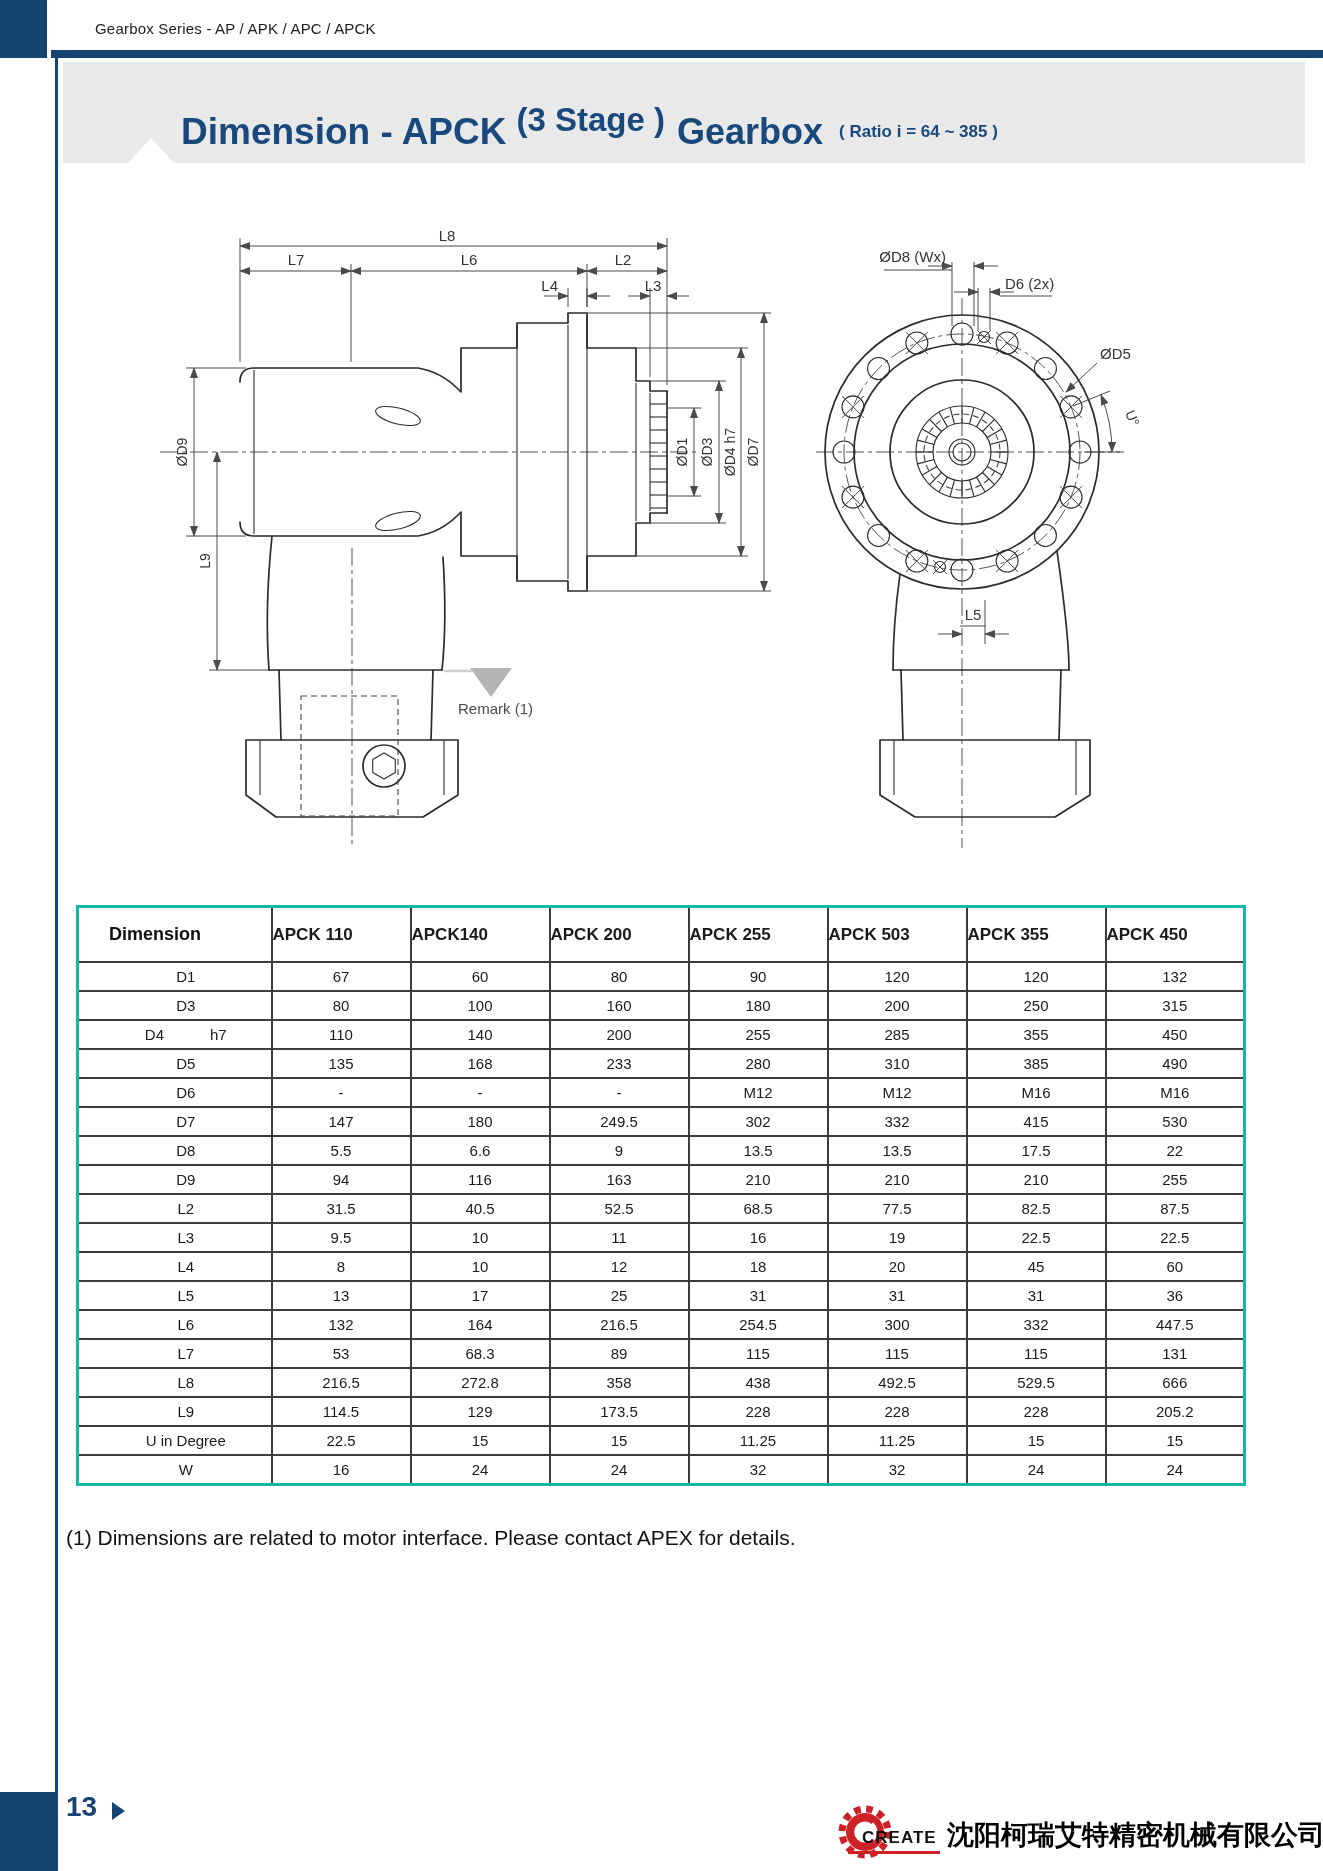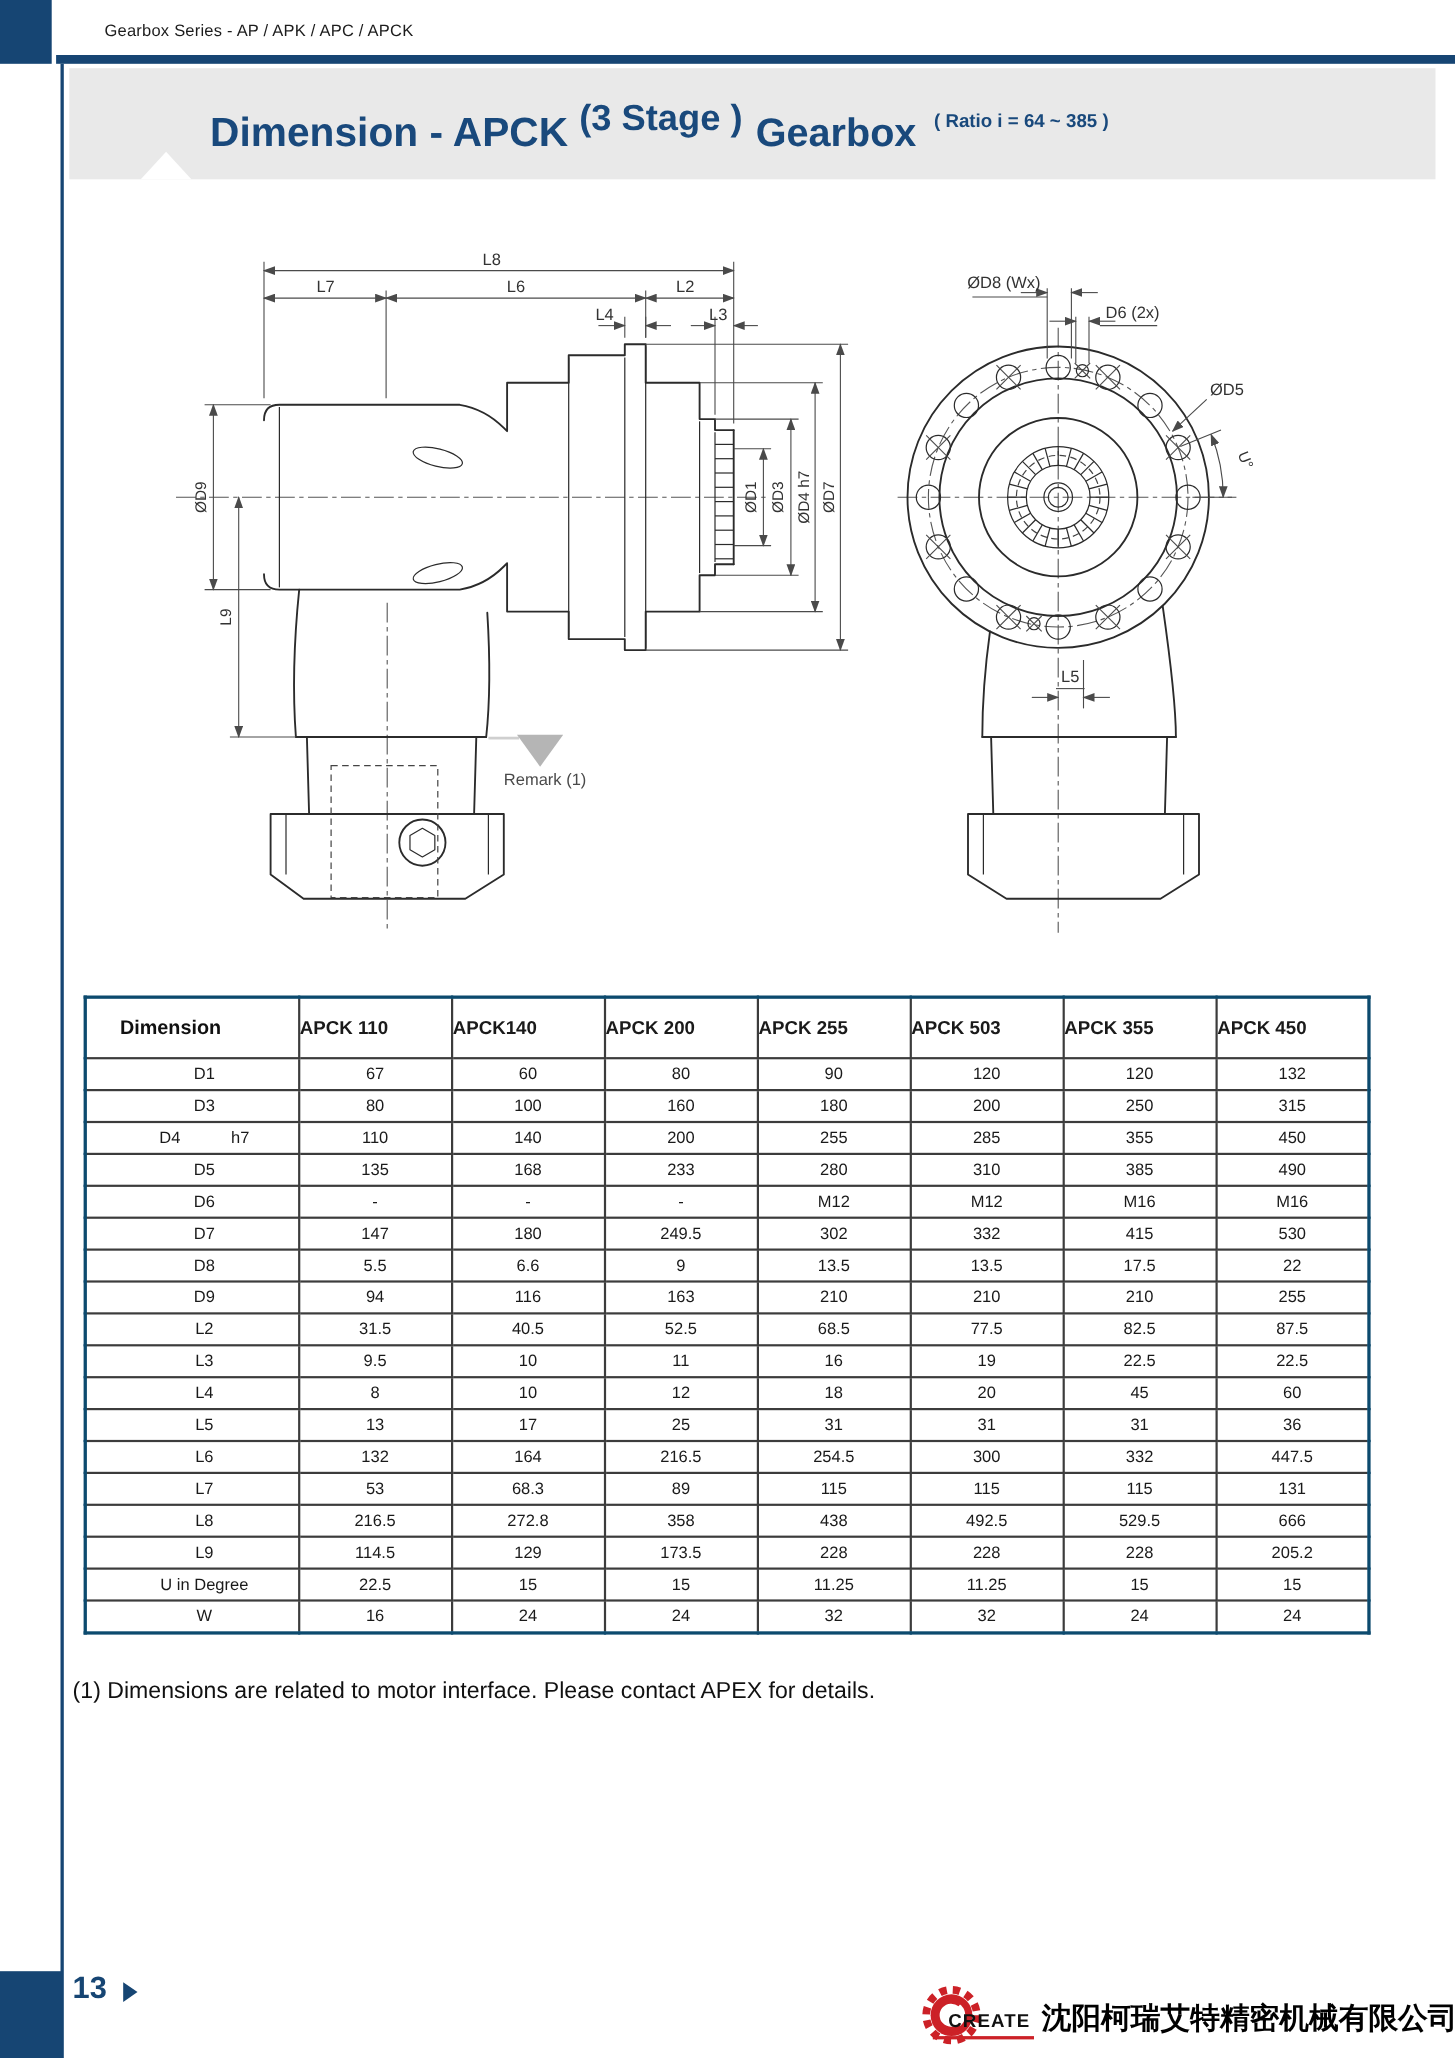--- a/index.html
+++ b/index.html
@@ -9,21 +9,21 @@
   
   .corner-sq{position:absolute;left:0;top:0;width:47px;height:58px;background:#164573;}
   .hdr-text{position:absolute;left:95px;top:20px;font-size:15px;color:#1c1c1c;letter-spacing:.2px;}
   .hdr-rule{position:absolute;left:51px;top:50px;width:1272px;height:8px;background:#164573;}
   .vline{position:absolute;left:55px;top:58px;width:3px;height:1813px;background:#164573;}
 
   
   .band{position:absolute;left:63px;top:62px;width:1242px;height:101px;background:#e9e9e9;}
   .band .notch{position:absolute;left:65px;bottom:0;width:0;height:0;
     border-left:23px solid transparent;border-right:23px solid transparent;border-bottom:25px solid #ffffff;}
-  .title{position:absolute;left:128px;top:0;height:101px;display:flex;align-items:flex-start;
+  .title{position:absolute;left:118px;top:0;height:101px;display:flex;align-items:center;
          color:#19497c;font-weight:bold;white-space:nowrap;padding-top:38px;box-sizing:border-box;}
   .title .t1{font-size:37px;}
   .title .t2{font-size:33px;position:relative;top:-12px;margin-left:10px;}
   .title .t3{font-size:36px;margin-left:12px;}
   .title .t4{font-size:17px;margin-left:16px;}
 
   
   .draw-svg{position:absolute;left:60px;top:180px;}
   .ol{fill:none;stroke:#2b2b2b;stroke-width:1.7;stroke-linejoin:round;stroke-linecap:round;}
   .ol2{fill:none;stroke:#2b2b2b;stroke-width:1.1;stroke-linejoin:round;}
@@ -31,21 +31,21 @@
   .cl{fill:none;stroke:#555;stroke-width:1;stroke-dasharray:18 4 4 4;}
   .dsh{fill:none;stroke:#444;stroke-width:1.1;stroke-dasharray:6 4;}
   .dl{font-size:15px;fill:#333;}
   .dl-sm{font-size:14px;fill:#333;}
   .remark-tri{fill:#b5b5b5;}
   .remark-line{stroke:#cfcfcf;stroke-width:2.5;}
   .remark-txt{font-size:15px;fill:#4a4a4a;}
 
   
   .dim-table{position:absolute;left:76px;top:905px;border-collapse:collapse;table-layout:fixed;
-             background:#fff;border:3px solid #0c4a6e;}
+             background:#fff;border:3px solid #14b8a6;}
   .dim-table th,.dim-table td{border:2px solid #3c3c3c;padding:0;color:#1a1a1a;}
   .dim-table th{height:53px;font-size:17px;text-align:left;}
   .dim-table th.dim-h{text-align:left;padding-left:30px;font-size:18px;color:#111;}
   .dim-table td{height:27px;font-size:15px;text-align:center;}
   .dim-table td.dim-label{text-align:center;padding-left:22px;}
   .dim-table .sub{margin-left:46px;}
 
   .footnote{position:absolute;left:66px;top:1526px;font-size:21px;color:#111;}
 
   

